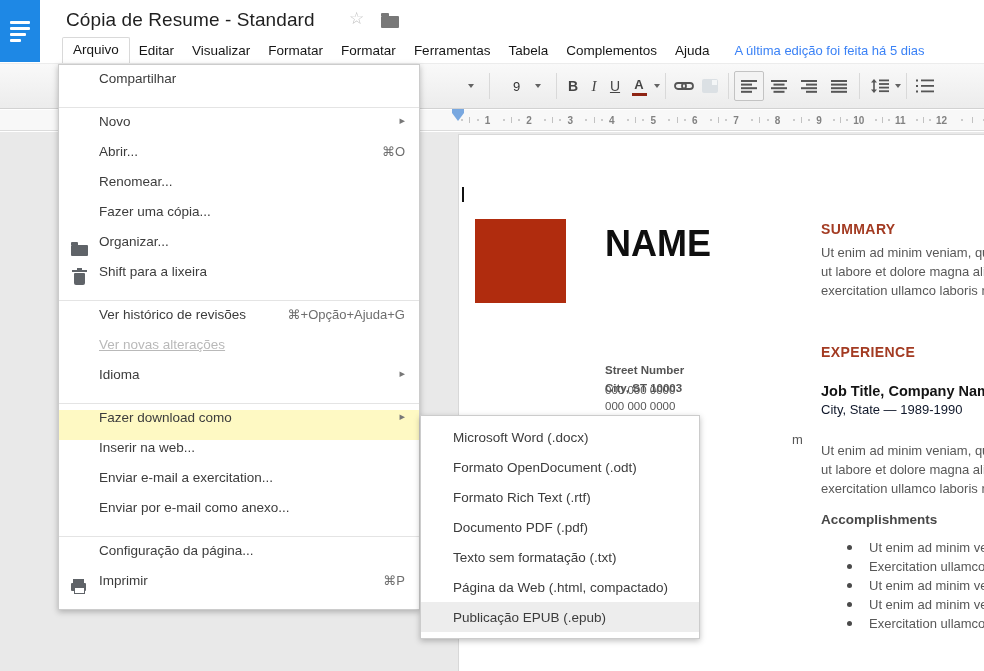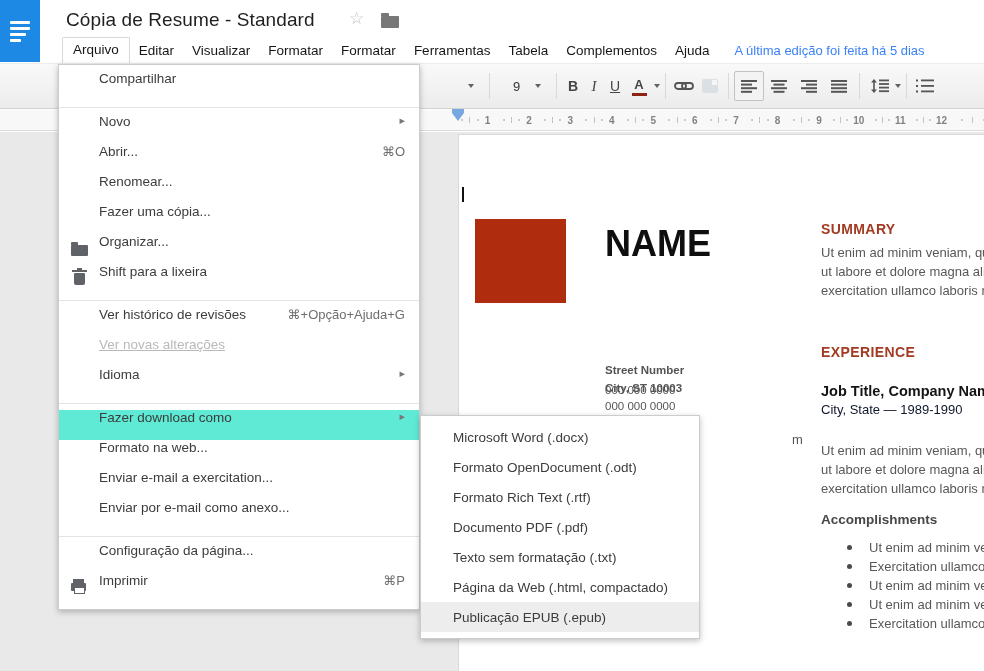--- a/index.html
+++ b/index.html
@@ -78,21 +78,21 @@
   .rc-bullets { position:absolute; left:0; top:403px; }
   .bullet-row { height:19px; display:flex; align-items:center; white-space:nowrap; }
   .bullet-dot { width:5px; height:5px; border-radius:50%; background:#4a4a4a; margin-left:26px; flex:none; }
   .bullet-text { margin-left:17px; font-size:13px; color:#585858; }
 
   
   .file-menu { position:absolute; left:58px; top:64px; width:362px; background:#fff;
                border:1px solid #cccccc; box-shadow:0 2px 6px rgba(0,0,0,.25); padding:6px 0; z-index:20; }
   .mrow { position:relative; height:30px; display:flex; align-items:flex-start; padding:0 14px 0 40px;
           font-size:13.5px; color:#3c3c3c; cursor:default; }
-  .mrow.hilite { background:#5eead4; }
+  .mrow.hilite { background:#fef9c3; }
   .mrow.disabled { color:#b9b9b9;text-decoration:underline; }
   .mlabel { flex:1; }
   .mshort { font-size:13px; color:#6e6e6e; }
   .marrow { font-size:11px; color:#777; }
   .mdivider { height:1px; background:#e4e4e4; margin:6px 0; }
   .mi-icon { position:absolute; left:12px; }
   .m-folder { top:11px; width:17px; height:11px; background:#5f6368; border-radius:1px; }
   .m-folder::before { content:""; position:absolute; top:-3px; left:0; width:7px; height:3px; background:#5f6368; border-radius:1px 1px 0 0; }
   .m-trash { top:9px; left:15px; width:11px; height:12px; background:#5f6368; border-radius:1px 1px 2px 2px; }
   .m-trash::before { content:""; position:absolute; top:-3px; left:-2px; width:15px; height:2px; background:#5f6368; }
@@ -404,21 +404,21 @@
     <div class="mrow">
       <span class="mlabel">Idioma</span>
       <span class="marrow">▸</span>
     </div>
     <div class="mdivider"></div>
     <div class="mrow hilite">
       <span class="mlabel">Fazer download como</span>
       <span class="marrow">▸</span>
     </div>
     <div class="mrow">
-      <span class="mlabel">Formato na web...</span>
+      <span class="mlabel">Inserir na web...</span>
     </div>
     <div class="mrow">
       <span class="mlabel">Enviar e-mail a exercitation...</span>
     </div>
     <div class="mrow">
       <span class="mlabel">Enviar por e-mail como anexo...</span>
     </div>
     <div class="mdivider"></div>
     <div class="mrow">
       <span class="mlabel">Configuração da página...</span>

